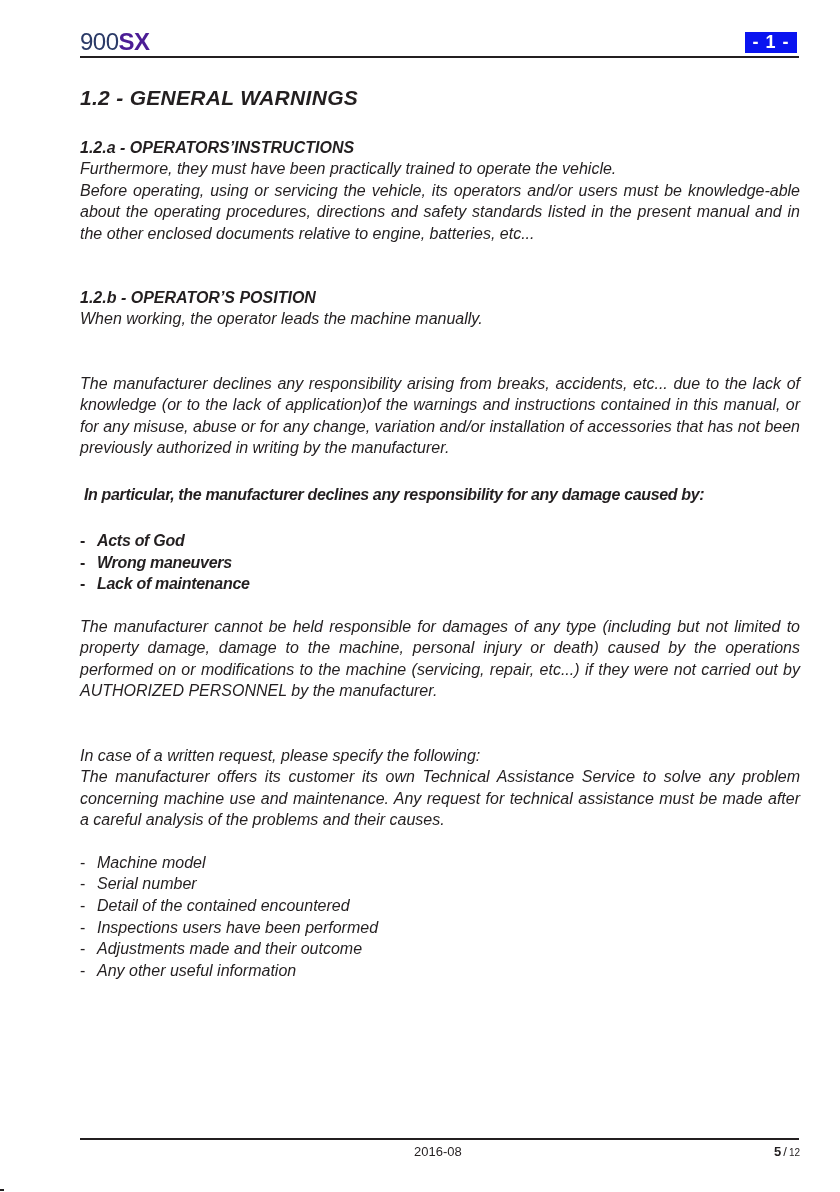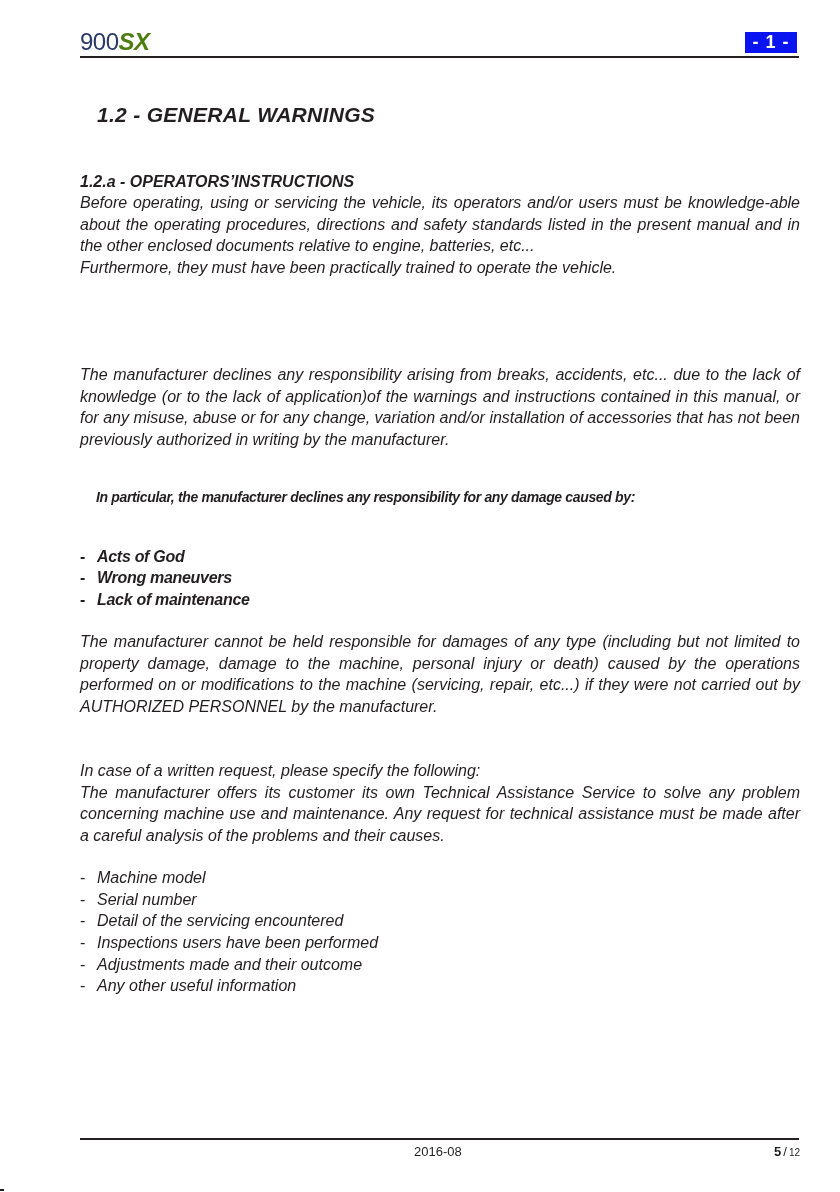--- a/index.html
+++ b/index.html
@@ -18,21 +18,21 @@
     .logo {
       position: absolute;
       left: 80px;
       top: 28px;
       font-family: "Liberation Sans", sans-serif;
       font-size: 24px;
       line-height: 28px;
       letter-spacing: -0.5px;
     }
     .logo .num { color: #2b3a67; font-weight: normal; text-align: center; }
-    .logo .sx { color: #4d7c0f; font-weight: bold; font-style: italic; }
+    .logo .sx { color: #4c1d95; font-weight: bold; }
     .chapter-badge {
       position: absolute;
       left: 745px;
       top: 32px;
       width: 52px;
       height: 21px;
       background: #0a14f0;
       color: #ffffff;
       font-weight: bold;
       font-size: 18px;
@@ -51,45 +51,45 @@
     .content {
       position: absolute;
       left: 80px;
       top: 84px;
       width: 720px;
     }
     .page-title {
       font-size: 21px;
       font-weight: bold;
       font-style: italic;
-      margin: 17px;
+      margin: 0;
       line-height: 28px;
       letter-spacing: 0.3px;
     }
     .section-heading {
       font-size: 16px;
       font-weight: bold;
       font-style: italic;
       margin: 0;
       line-height: 21px;
     }
     .para {
       font-size: 16px;
       font-style: italic;
       line-height: 21.5px;
       text-align: justify;
       margin: 0;
     }
     .para.last-left { text-align-last: left; }
     .emph {
-      font-size: 14px;
+      font-size: 16px;
       font-style: italic;
       font-weight: bold;
       line-height: 21.5px;
-      margin: 16px;
+      margin: 4px;
       letter-spacing: -0.35px;
     }
     ul.dash {
       list-style: none;
       margin: 0;
       padding: 0;
     }
     ul.dash li {
       font-size: 16px;
       font-style: italic;
@@ -148,25 +148,29 @@
 </div>
 <div class="chapter-badge">- 1 -</div>
 <div class="header-rule"></div>
 
 <div class="content">
   <h1 class="page-title">1.2 - GENERAL WARNINGS</h1>
   <div class="gap-title"></div>
 
   <section>
     <h2 class="section-heading">1.2.a - OPERATORS’INSTRUCTIONS</h2>
+    <p class="para">Furthermore, they must have been practically trained to operate the vehicle.</p>
     <p class="para last-left">Before operating, using or servicing the vehicle, its operators and/or users must be knowledge-able about the operating procedures, directions and safety standards listed in the present manual and in the other enclosed documents relative to engine, batteries, etc...</p>
-    <p class="para">Furthermore, they must have been practically trained to operate the vehicle.</p>
   </section>
   <div class="gap-l"></div>
 
+  <section>
+    <h2 class="section-heading">1.2.b - OPERATOR’S POSITION</h2>
+    <p class="para">When working, the operator leads the machine manually.</p>
+  </section>
   <div class="gap-l"></div>
 
   <section>
     <p class="para last-left">The manufacturer declines any responsibility arising from breaks, accidents, etc... due to the lack of knowledge (or to the lack of application)of the warnings and instructions contained in this manual, or for any misuse, abuse or for any change, variation and/or installation of accessories that has not been previously authorized in writing by the manufacturer.</p>
     <div class="gap-s"></div>
     <p class="emph">In particular, the manufacturer declines any responsibility for any damage caused by:</p>
     <div class="gap-s"></div>
     <ul class="dash bold">
       <li>
           <span class="dash-mark">-</span>
@@ -194,21 +198,21 @@
       <li>
           <span class="dash-mark">-</span>
           <span>Machine model</span>
         </li>
       <li>
           <span class="dash-mark">-</span>
           <span>Serial number</span>
         </li>
       <li>
           <span class="dash-mark">-</span>
-          <span>Detail of the servicing encountered</span>
+          <span>Detail of the contained encountered</span>
         </li>
       <li>
           <span class="dash-mark">-</span>
           <span>Inspections users have been performed</span>
         </li>
       <li>
           <span class="dash-mark">-</span>
           <span>Adjustments made and their outcome</span>
         </li>
       <li>

